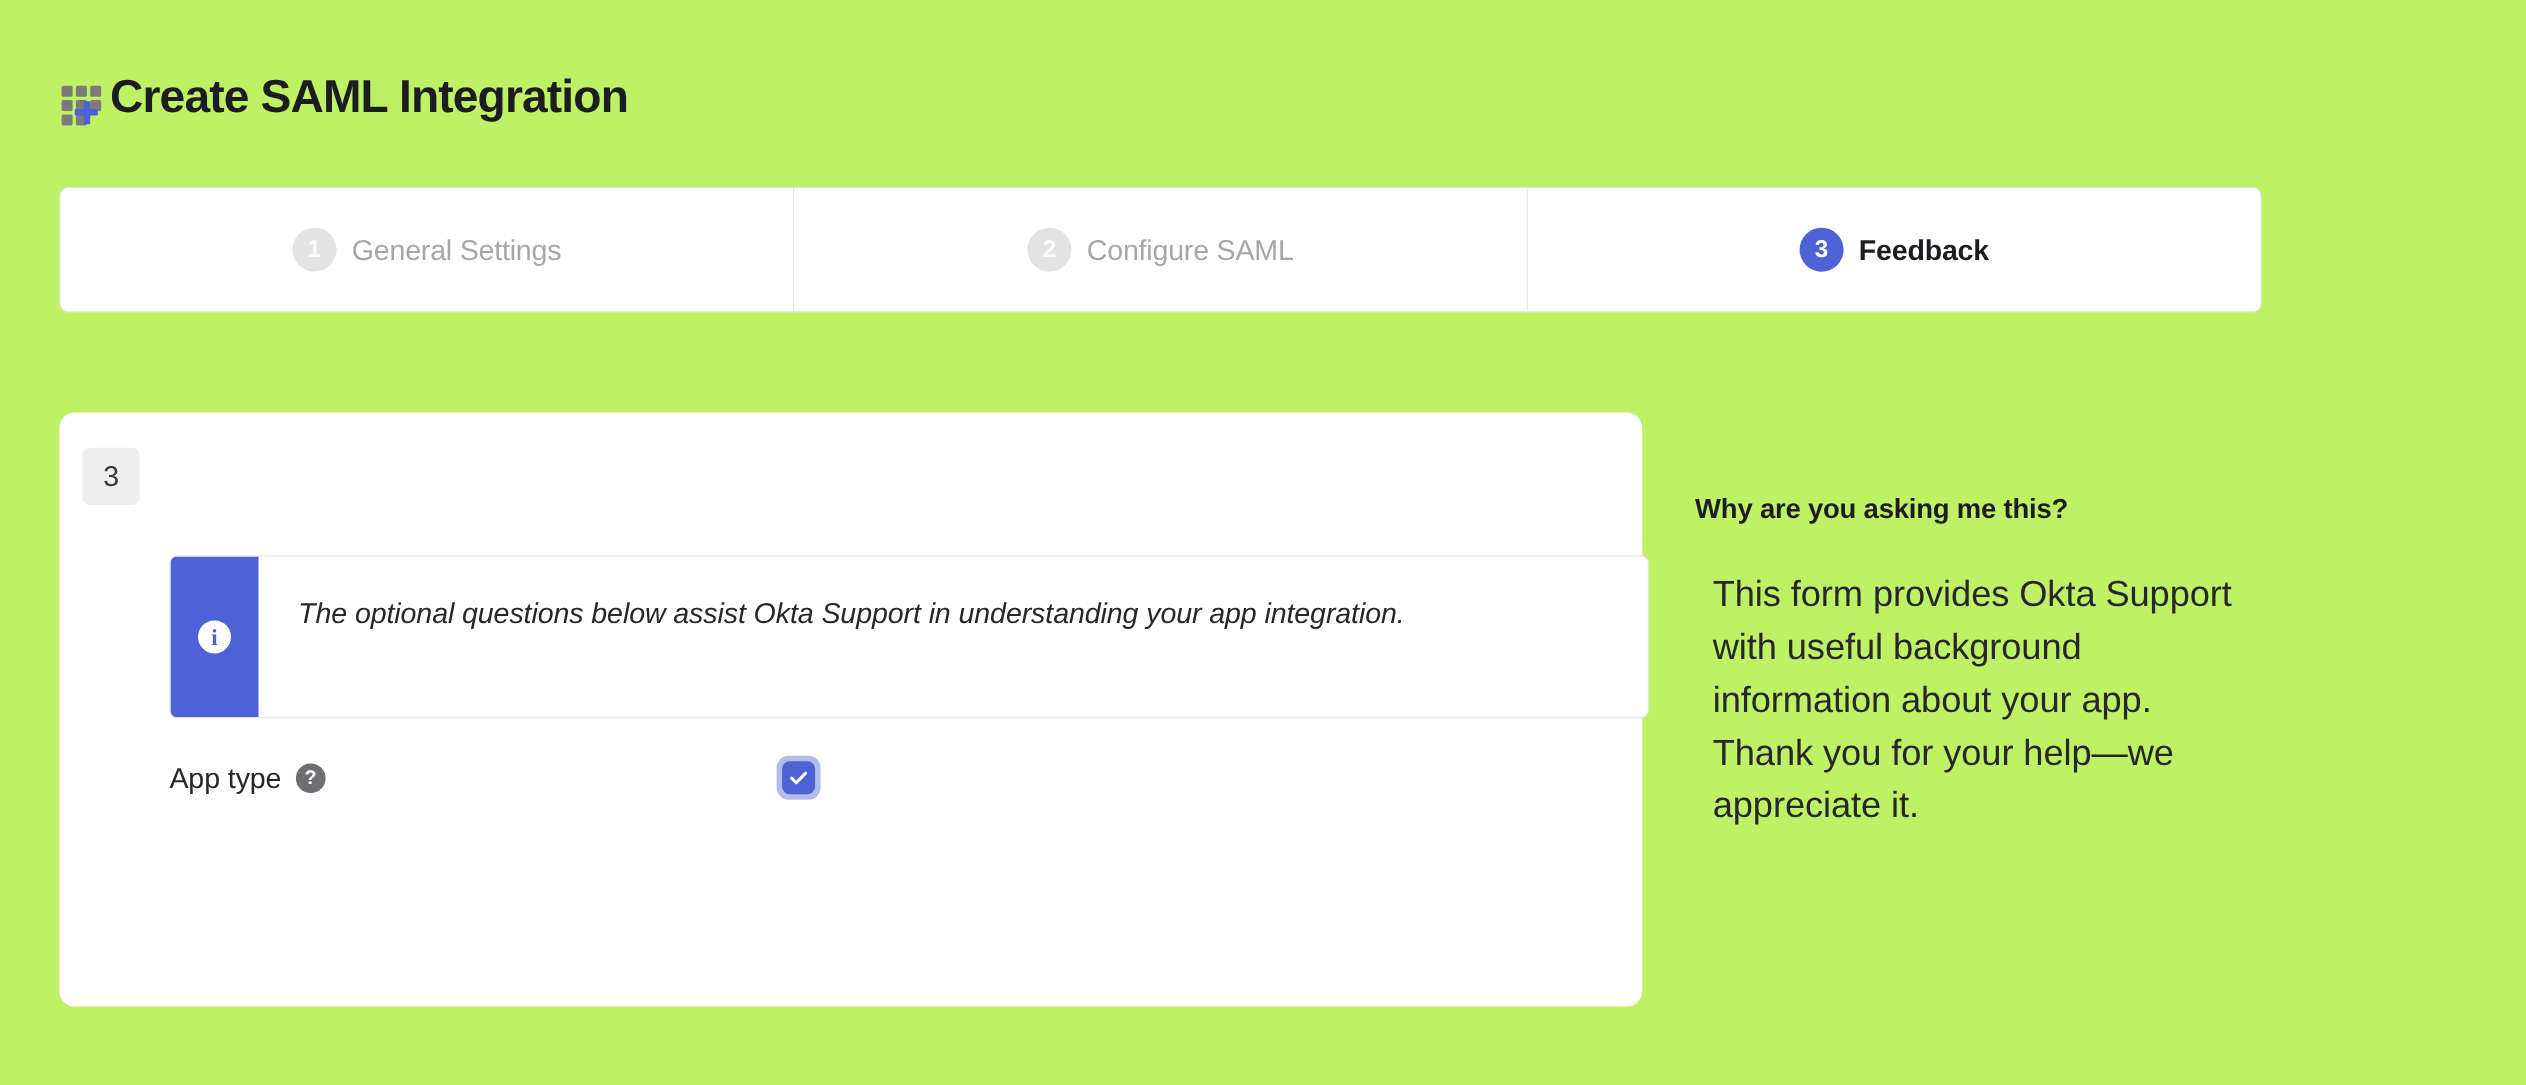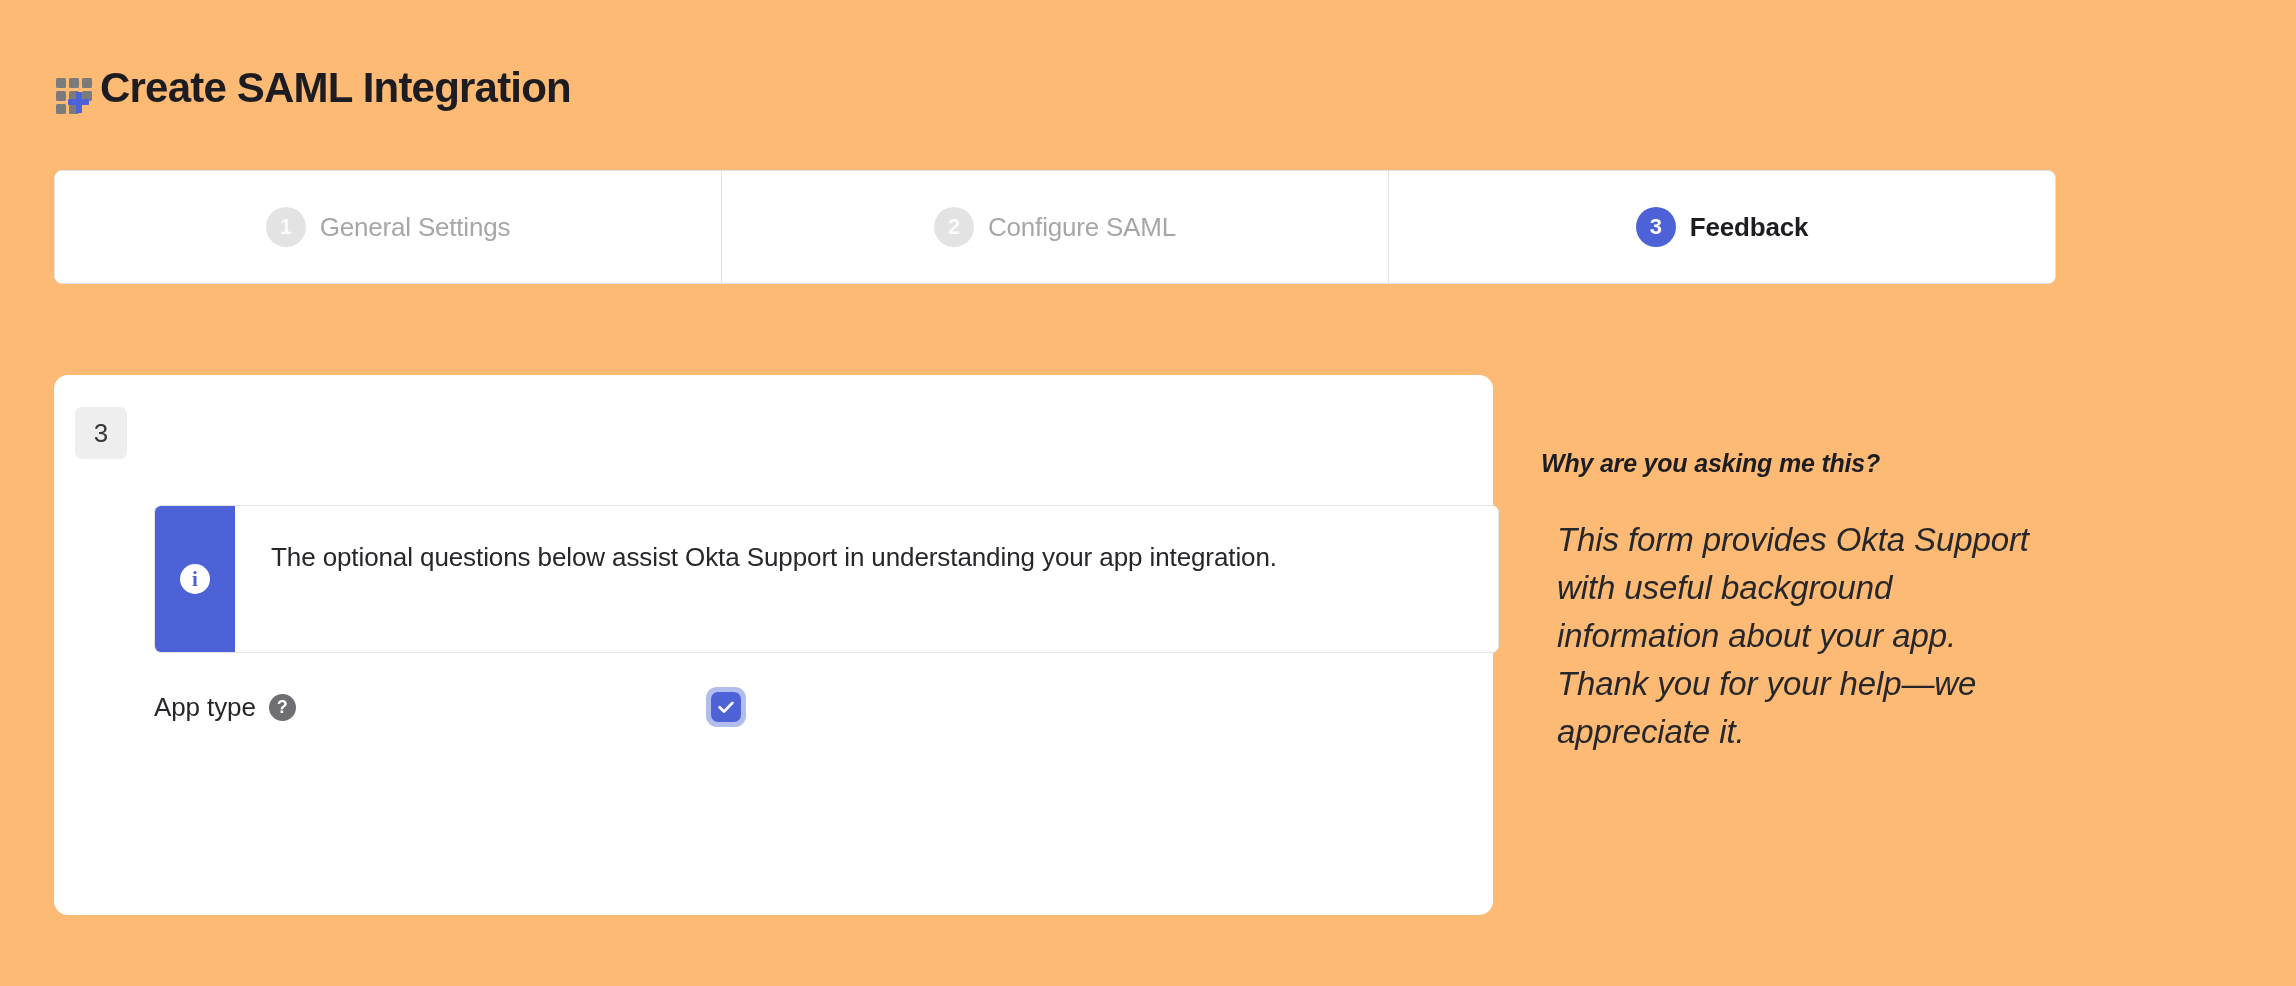--- a/index.html
+++ b/index.html
@@ -8,21 +8,21 @@
     width: 2296px; height: 986px;
     background: #f4f4f4;
     font-family: "Liberation Sans", sans-serif;
     -webkit-font-smoothing: antialiased;
   }
 
   .page {
     position: relative;
     width: 2296px;
     height: 986px;
-    background: #fdba74;
+    background: #bef264;
     overflow: hidden;
   }
 
   
   .title-row {
     position: absolute;
     left: 54px;
     top: 60px;
     display: flex;
     align-items: center;
@@ -174,20 +174,21 @@
     align-items: center;
     justify-content: center;
     font-size: 21px;
     font-weight: 700;
     font-family: "Liberation Serif", serif;
     line-height: 1;
   }
   .infobox-body {
     flex: 1 1 auto;
     padding: 28px 34px 0 36px;
+    font-style: italic;
   }
   .infobox-text {
     font-size: 26px;
     line-height: 47px;
     color: #27272b;
     letter-spacing: -0.1px;
   }
 
   
   .apptype-row {
@@ -259,21 +260,20 @@
     letter-spacing: -0.1px;
     white-space: nowrap;
   }
 
   
   .aside {
     position: absolute;
     left: 1541px;
     top: 448px;
     width: 530px;
-    font-style: italic;
   }
   .aside-title {
     font-size: 25px;
     font-weight: 700;
     color: #1d1d21;
     letter-spacing: -0.2px;
     margin: 0 0 38px 0;
     line-height: 1.2;
   }
   .aside-body {

